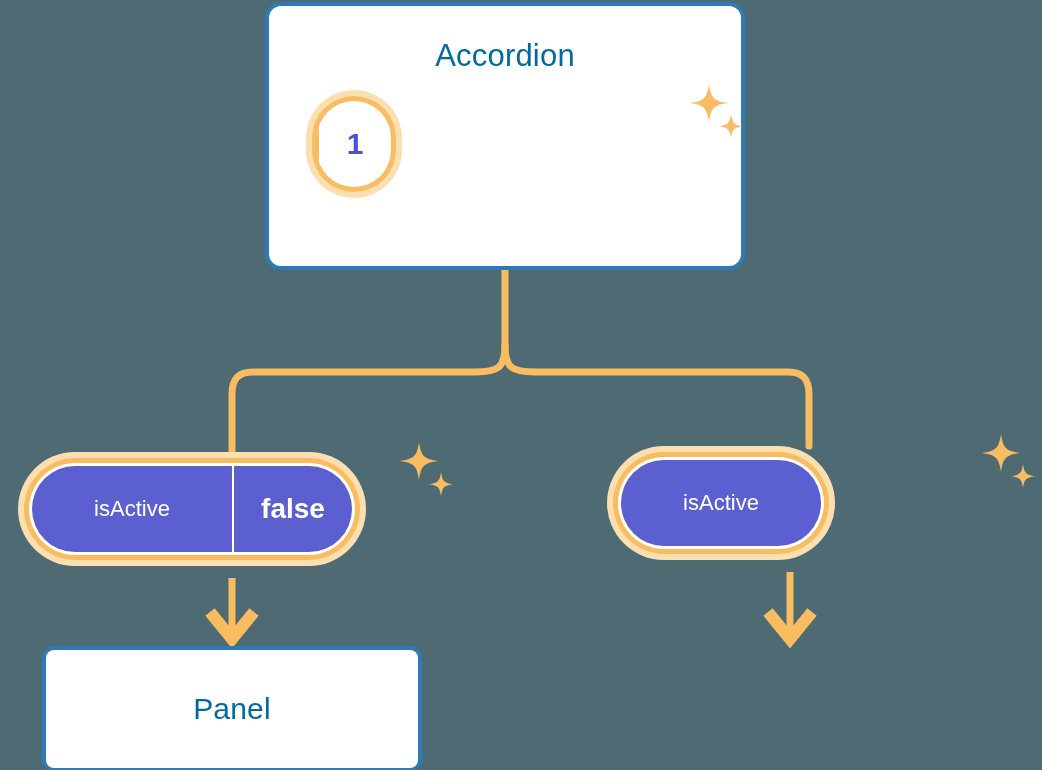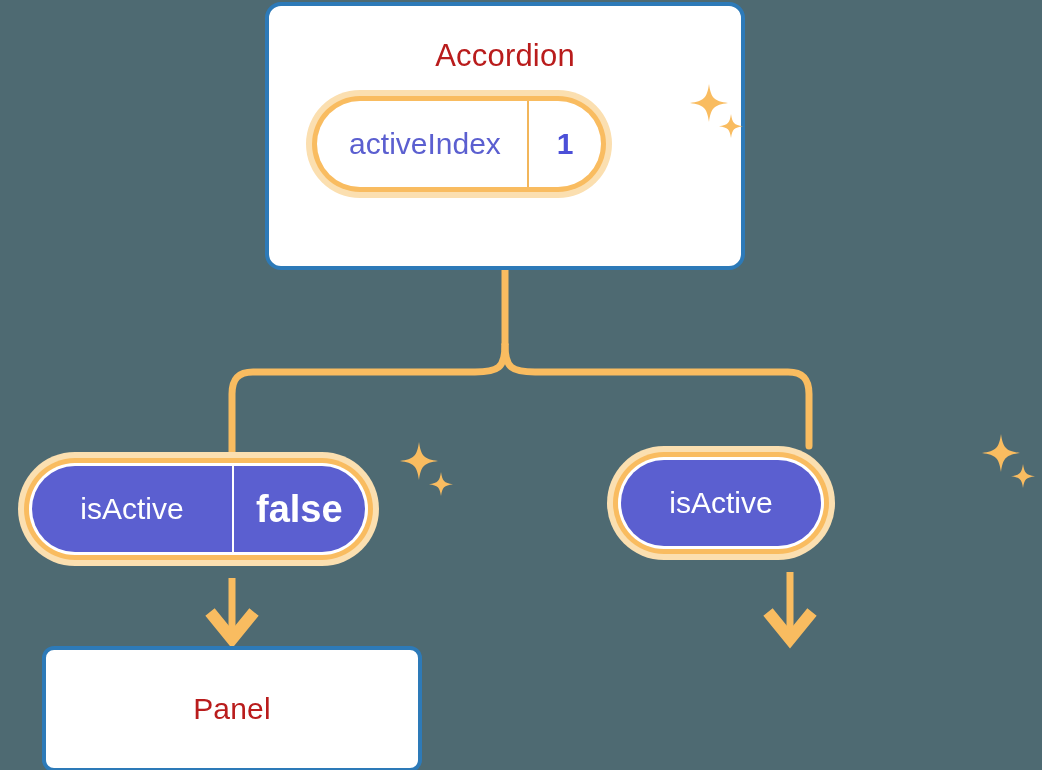--- a/index.html
+++ b/index.html
@@ -38,21 +38,21 @@
   
   .node-box {
     position: absolute;
     background: #ffffff;
     border: 4px solid #2d7ab8;
     border-radius: 14px;
     box-sizing: border-box;
     z-index: 3;
   }
   .node-title {
-    color: #b91c1c;
+    color: #0369a1;
     font-size: 31px;
     font-weight: 400;
     text-align: center;
     letter-spacing: 0.2px;
     line-height: 1;
   }
 
   
   #accordion-box {
     left: 265px;
@@ -120,27 +120,27 @@
   }
   .pill-val { font-weight: bold; }
 
   
   .pill-filled .pill-body {
     background: #5b5fd0;
     height: 86px;
   }
   .pill-filled .pill-key {
     color: #ffffff;
-    font-size: 30px;
+    font-size: 22px;
     padding: 8px 26px;
     min-width: 200px;
   }
   .pill-filled .pill-val {
     color: #ffffff;
-    font-size: 38px;
+    font-size: 28px;
     border-left: 2px solid #ffffff;
     min-width: 120px;
     padding: 0 22px;
   }
 
   #pill-accordion { left: 306px; top: 90px; }
   #pill-left      { left: 18px;  top: 452px; }
   #pill-right     { left: 607px; top: 446px; }
 
   
@@ -183,21 +183,20 @@
   </svg>
 
   <div class="node-box" id="accordion-box">
     <div class="node-title">Accordion</div>
   </div>
 
   <div class="pill-wrap" id="pill-accordion">
     <div class="pill-outer">
       <div class="pill-ring">
         <div class="pill-body pill-light-body" style="background:#ffffff;height:86px;display:flex;">
-          <div class="pill-key" style="color:#5b5fd0;font-size:30px;padding:0 26px 0 32px;min-width:210px;">activeIndex</div>
           <div class="pill-val" style="color:#4c50d8;font-size:30px;border-left:2px solid #f2b65b;min-width:74px;padding:0 14px;">1</div>
         </div>
       </div>
     </div>
   </div>
 
   <div class="sparkles" id="sparkles-accordion">
     <svg width="60" height="66" viewBox="0 0 60 66">
       <path d="M23 2 C25 16, 28 19, 42 21 C28 23, 25 26, 23 40 C21 26, 18 23, 4 21 C18 19, 21 16, 23 2 Z" fill="#f9bc60"></path>
       <path d="M45 32 C46.3 41, 48 43, 57 44.3 C48 45.6, 46.3 47.3, 45 56 C43.7 47.3, 42 45.6, 33 44.3 C42 43, 43.7 41, 45 32 Z" fill="#f9bc60"></path>

